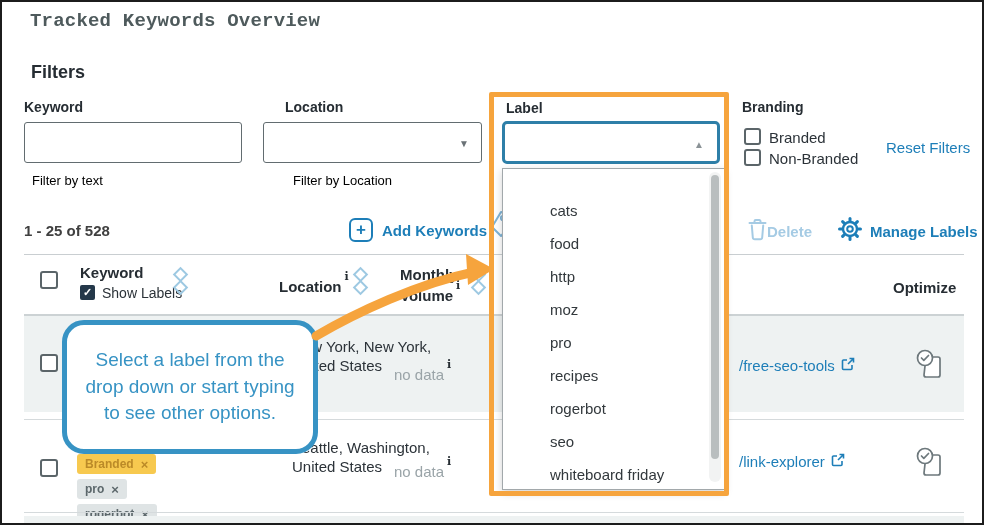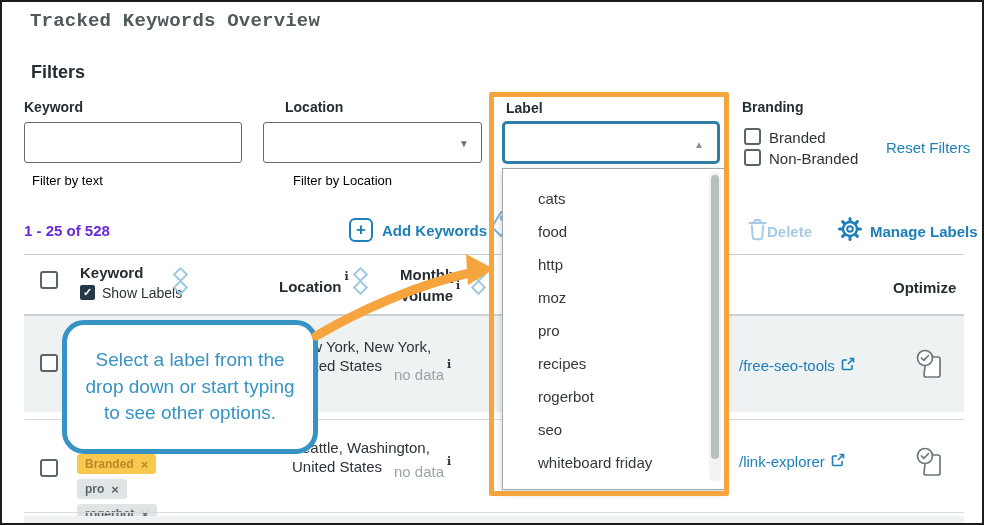--- a/index.html
+++ b/index.html
@@ -16,30 +16,30 @@
     color:#1d7eb8;font-size:15px;font-weight:700;cursor:pointer;}
   
   .filters-h{left:22px;top:60px;font-size:18px;font-weight:700;color:#262d33;margin-left:7px;}
   .flabel{font-size:14px;font-weight:700;color:#262d33;}
   .input{box-sizing:border-box;background:#fff;border:1px solid #626c70;border-radius:3px;}
   .help{font-size:13px;color:#000000;margin-left:8px;}
   .caret{font-size:10px;color:#6a7276;}
   .label-select{box-sizing:border-box;border:3px solid #2e7fa8;border-radius:5px;background:#fff;}
   .dropdown{left:500px;top:166px;width:221px;height:320px;background:#fff;
     border:1px solid #a2a8ab;box-shadow:0 3px 8px rgba(0,0,0,.18);z-index:7;overflow:hidden;}
-  .dropdown ul{list-style:none;margin:0;padding:13px 0 0 16px;}
+  .dropdown ul{list-style:none;margin:12px;padding:13px 0 0 16px;}
   .dropdown li{height:33px;line-height:33px;padding-left:19px;font-size:15px;color:#32383c;cursor:pointer;}
   .sb-track{position:absolute;right:3px;top:3px;width:12px;height:310px;background:#f2f3f3;border-radius:6px;}
   .sb-thumb{position:absolute;left:2px;top:3px;width:8px;height:284px;background:#b9bebf;border-radius:5px;}
   .orange-box{left:487px;top:90px;width:240px;height:404px;box-sizing:border-box;
     border:5px solid #f6a43d;border-radius:2px;z-index:8;pointer-events:none;}
   .cb{box-sizing:border-box;width:18px;height:18px;border:2px solid #5b6569;border-radius:3px;background:#fff;cursor:pointer;}
   .link{color:#1d7eb8;font-size:15px;font-weight:700;cursor:pointer;}
   
-  .count{left:22px;top:220px;font-size:15px;font-weight:700;color:#6d28d9;}
+  .count{left:22px;top:220px;font-size:15px;font-weight:700;color:#404040;}
   .plusbox{box-sizing:border-box;width:24px;height:24px;border:2px solid #1d7eb8;border-radius:6px;
     color:#1d7eb8;font-size:17px;font-weight:700;text-align:center;line-height:19px;}
   .tool-label{font-size:15px;font-weight:700;}
   .divider{height:1px;background:#c9ced1;}
   
   .th{font-size:15px;font-weight:700;color:#262d33;}
   .sup-i{font-family:"DejaVu Serif",serif;font-weight:700;font-size:11px;
     position:relative;top:-6px;margin-left:3px;color:#262d33;}
   .mini-cb{box-sizing:border-box;width:15px;height:15px;background:#24384a;border-radius:2px;
     color:#fff;font-size:11px;font-weight:700;text-align:center;line-height:15px;cursor:pointer;}

